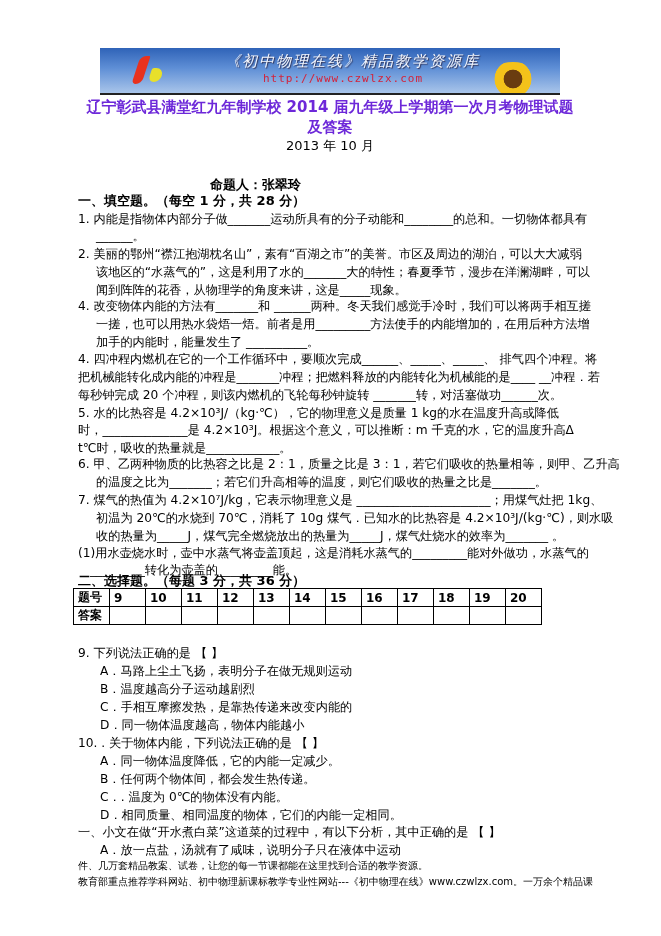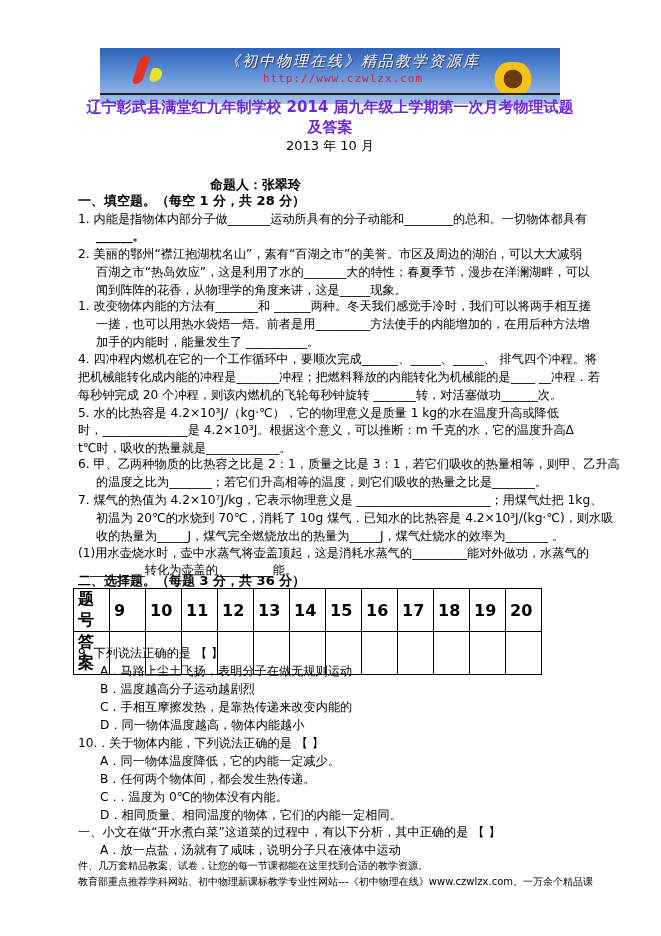--- a/index.html
+++ b/index.html
@@ -1,18 +1,18 @@
 <!DOCTYPE html>
 <html><head>
 <meta charset="utf-8">
 <style>
   html, body { margin: 0; padding: 0; background: #ffffff; }
   body { width: 661px; height: 936px; position: relative; overflow: hidden;
          font-family: "DejaVu Sans", "Liberation Sans", sans-serif; color: #000; }
-  .banner { position: absolute; left: 100px; top: 48px; width: 460px; height: 56px;
+  .banner { position: absolute; left: 100px; top: 48px; width: 460px; height: 45px;
             background: linear-gradient(180deg, #2f63b8 0%, #5f8fd6 45%, #a9c5ea 100%);
             overflow: hidden; }
   .banner .logo-red { position: absolute; left: 36px; top: 8px; width: 10px; height: 28px;
             background: #e8321e; border-radius: 8px 2px 8px 6px; transform: skewX(-18deg); }
   .banner .logo-yel { position: absolute; left: 50px; top: 20px; width: 12px; height: 14px;
             background: #e8e02a; border-radius: 2px 8px 6px 6px; transform: skewX(-18deg); }
   .banner .b-title { position: absolute; left: 125px; top: 4px; font-size: 15px; color: #f4f6fb;
             font-family: "DejaVu Serif", serif; font-style: italic; letter-spacing: 2px;
             text-shadow: 1px 1px 1px #335; white-space: nowrap; }
   .banner .b-url { position: absolute; left: 163px; top: 24px; font-size: 11px; color: #d3233a;
@@ -24,21 +24,21 @@
   .title { position: absolute; left: 60px; width: 540px; text-align: center; color: #6d28d9;
            font-size: 15px; font-weight: bold; white-space: nowrap; }
   .t1 { top: 98px; }
   .t2 { top: 118px; }
   .date { position: absolute; left: 60px; width: 540px; top: 137px; text-align: center; font-size: 13px; }
 
   .line { position: absolute; left: 78px; font-size: 12.2px; white-space: nowrap; line-height: 16px; }
   .indent { left: 96px; }
   .bold { font-weight: bold; }
 
-  table.ans { position: absolute; left: 73px; top: 588px; border-collapse: collapse; font-size: 16px; font-weight: bold; }
+  table.ans { position: absolute; left: 73px; top: 588px; border-collapse: collapse; font-size: 12px; font-weight: bold; }
   table.ans td { border: 1.5px solid #000; height: 16px; padding: 0 4px; text-align: left; width: 27px; }
   table.ans td.head { width: 27px; }
 
   .footer { position: absolute; left: 78px; top: 850px; font-size: 10px; line-height: 16px; width: 540px; }
 </style>
 </head>
 <body>
 
 <div class="banner">
   <div class="logo-red"></div>
@@ -50,25 +50,25 @@
 <div class="rule"></div>
 
 <div class="title t1">辽宁彰武县满堂红九年制学校 2014 届九年级上学期第一次月考物理试题</div>
 <div class="title t2">及答案</div>
 <div class="date">2013 年 10 月</div>
 
 <div class="line bold" style="left:210px; top:177px; font-size:13px;">命题人：张翠玲</div>
 <div class="line bold" style="top:193px; font-size:13px;">一、填空题。（每空 1 分，共 28 分）</div>
 
 <div class="line" style="top:211px;">1. 内能是指物体内部分子做_______运动所具有的分子动能和________的总和。一切物体都具有</div>
-<div class="line indent" style="top:228px;font-weight:bold;">______。</div>
+<div class="line indent" style="top:228px;">______。</div>
 <div class="line" style="top:246px;">2.  美丽的鄂州“襟江抱湖枕名山”，素有“百湖之市”的美誉。市区及周边的湖泊，可以大大减弱</div>
-<div class="line indent" style="top:264px;">百湖之市“热岛效应”，这是利用了水的_______大的特性；春夏季节，漫步在洋澜湖畔，可以</div>
+<div class="line indent" style="top:264px;">该地区的“水蒸气的”，这是利用了水的_______大的特性；春夏季节，漫步在洋澜湖畔，可以</div>
 <div class="line indent" style="top:282px;">闻到阵阵的花香，从物理学的角度来讲，这是_____现象。</div>
-<div class="line" style="top:298px;">1. 改变物体内能的方法有_______和 ______两种。冬天我们感觉手冷时，我们可以将两手相互搓</div>
+<div class="line" style="top:298px;">4. 改变物体内能的方法有_______和 ______两种。冬天我们感觉手冷时，我们可以将两手相互搓</div>
 <div class="line indent" style="top:316px;">一搓，也可以用热水袋焐一焐。前者是用_________方法使手的内能增加的，在用后种方法增</div>
 <div class="line indent" style="top:334px;">加手的内能时，能量发生了 __________。</div>
 <div class="line" style="top:351px;">4.  四冲程内燃机在它的一个工作循环中，要顺次完成______、_____、_____、 排气四个冲程。将</div>
 <div class="line" style="top:369px;">把机械能转化成内能的冲程是_______冲程；把燃料释放的内能转化为机械能的是____ __冲程．若</div>
 <div class="line" style="top:387px;">每秒钟完成 20 个冲程，则该内燃机的飞轮每秒钟旋转 _______转，对活塞做功______次。</div>
 <div class="line" style="top:405px;">5.  水的比热容是 4.2×10³J/（kg·℃），它的物理意义是质量 1 kg的水在温度升高或降低</div>
 <div class="line" style="top:422px;">时，______________是 4.2×10³J。根据这个意义，可以推断：m 千克的水，它的温度升高Δ</div>
 <div class="line" style="top:440px;">t℃时，吸收的热量就是____________。</div>
 <div class="line" style="top:456px;">6. 甲、乙两种物质的比热容之比是 2：1，质量之比是 3：1，若它们吸收的热量相等，则甲、乙升高</div>
 <div class="line indent" style="top:474px;">的温度之比为_______；若它们升高相等的温度，则它们吸收的热量之比是_______。</div>

